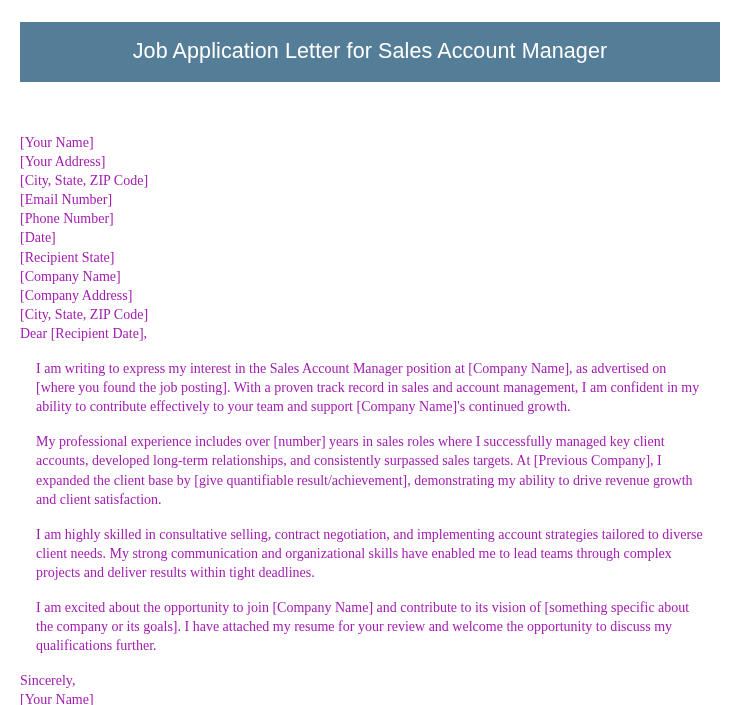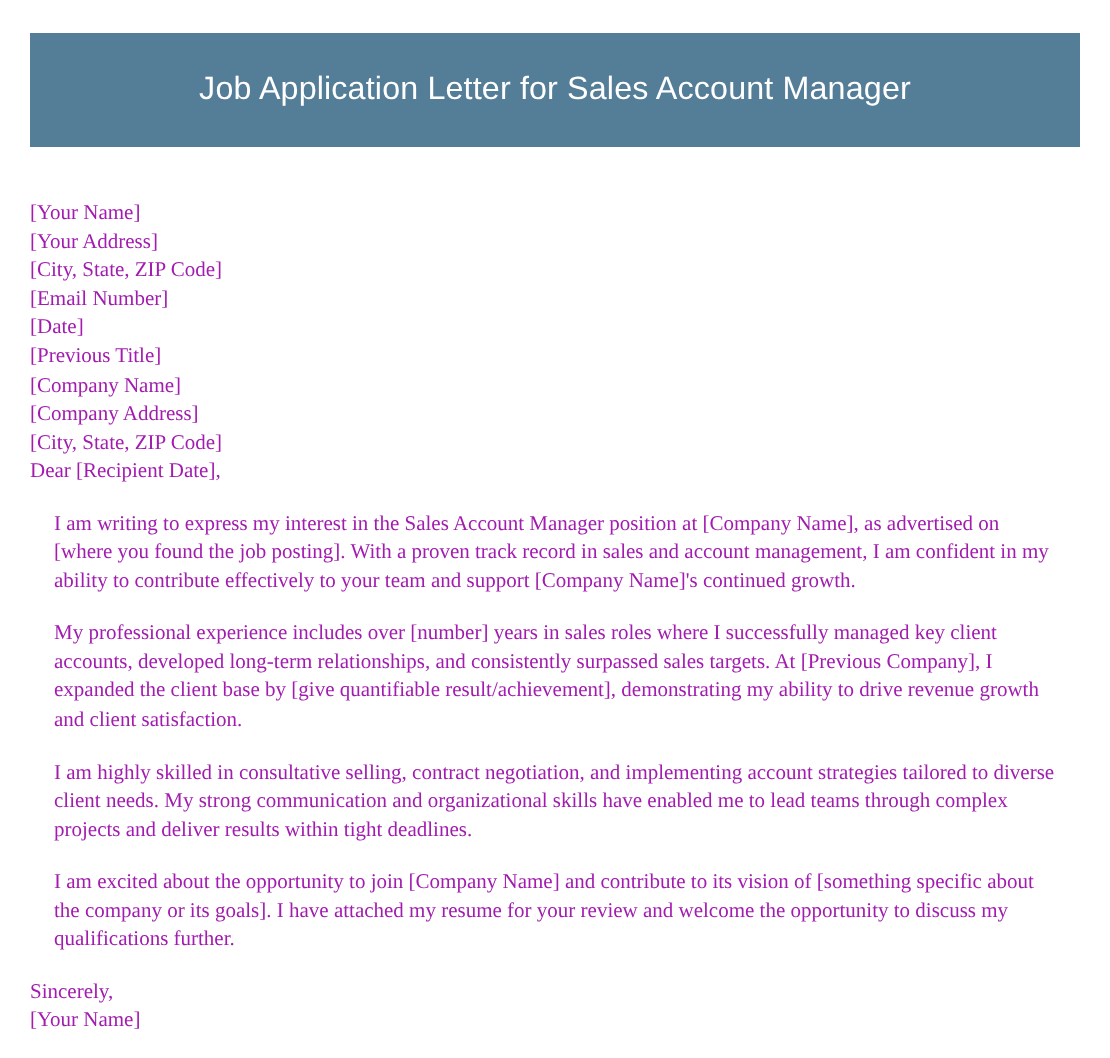--- a/index.html
+++ b/index.html
@@ -17,21 +17,21 @@
     position: relative;
     width: 740px;
     height: 705px;
     background: #ffffff;
   }
   .letter-header {
     position: absolute;
     left: 20px;
     top: 22px;
     width: 700px;
-    height: 76px;
+    height: 60px;
     background: #547d98;
     display: flex;
     align-items: center;
     justify-content: center;
     box-sizing: border-box;
   }
   .letter-header-title {
     color: #ffffff;
     font-family: "Liberation Sans", sans-serif;
     font-size: 21.5px;
@@ -71,25 +71,26 @@
     <div class="letter-header-title">Job Application Letter for Sales Account Manager</div>
   </div>
 
   <div class="letter-body">
 
     <div>
       <div class="letter-line">[Your Name]</div>
       <div class="letter-line">[Your Address]</div>
       <div class="letter-line">[City, State, ZIP Code]</div>
       <div class="letter-line">[Email Number]</div>
+      <div class="letter-line">[Phone Number]</div>
       <div class="letter-line">[Date]</div>
     </div>
 
     <div>
-      <div class="letter-line">[Previous Title]</div>
+      <div class="letter-line">[Recipient State]</div>
       <div class="letter-line">[Company Name]</div>
       <div class="letter-line">[Company Address]</div>
       <div class="letter-line">[City, State, ZIP Code]</div>
     </div>
 
     <div class="letter-line">Dear [Recipient Date],</div>
 
     <p class="letter-para">I am writing to express my interest in the Sales Account Manager position at [Company Name], as advertised on [where you found the job posting]. With a proven track record in sales and account management, I am confident in my ability to contribute effectively to your team and support [Company Name]'s continued growth.</p>
     <p class="letter-para">My professional experience includes over [number] years in sales roles where I successfully managed key client accounts, developed long-term relationships, and consistently surpassed sales targets. At [Previous Company], I expanded the client base by [give quantifiable result/achievement], demonstrating my ability to drive revenue growth and client satisfaction.</p>
     <p class="letter-para">I am highly skilled in consultative selling, contract negotiation, and implementing account strategies tailored to diverse client needs. My strong communication and organizational skills have enabled me to lead teams through complex projects and deliver results within tight deadlines.</p>

